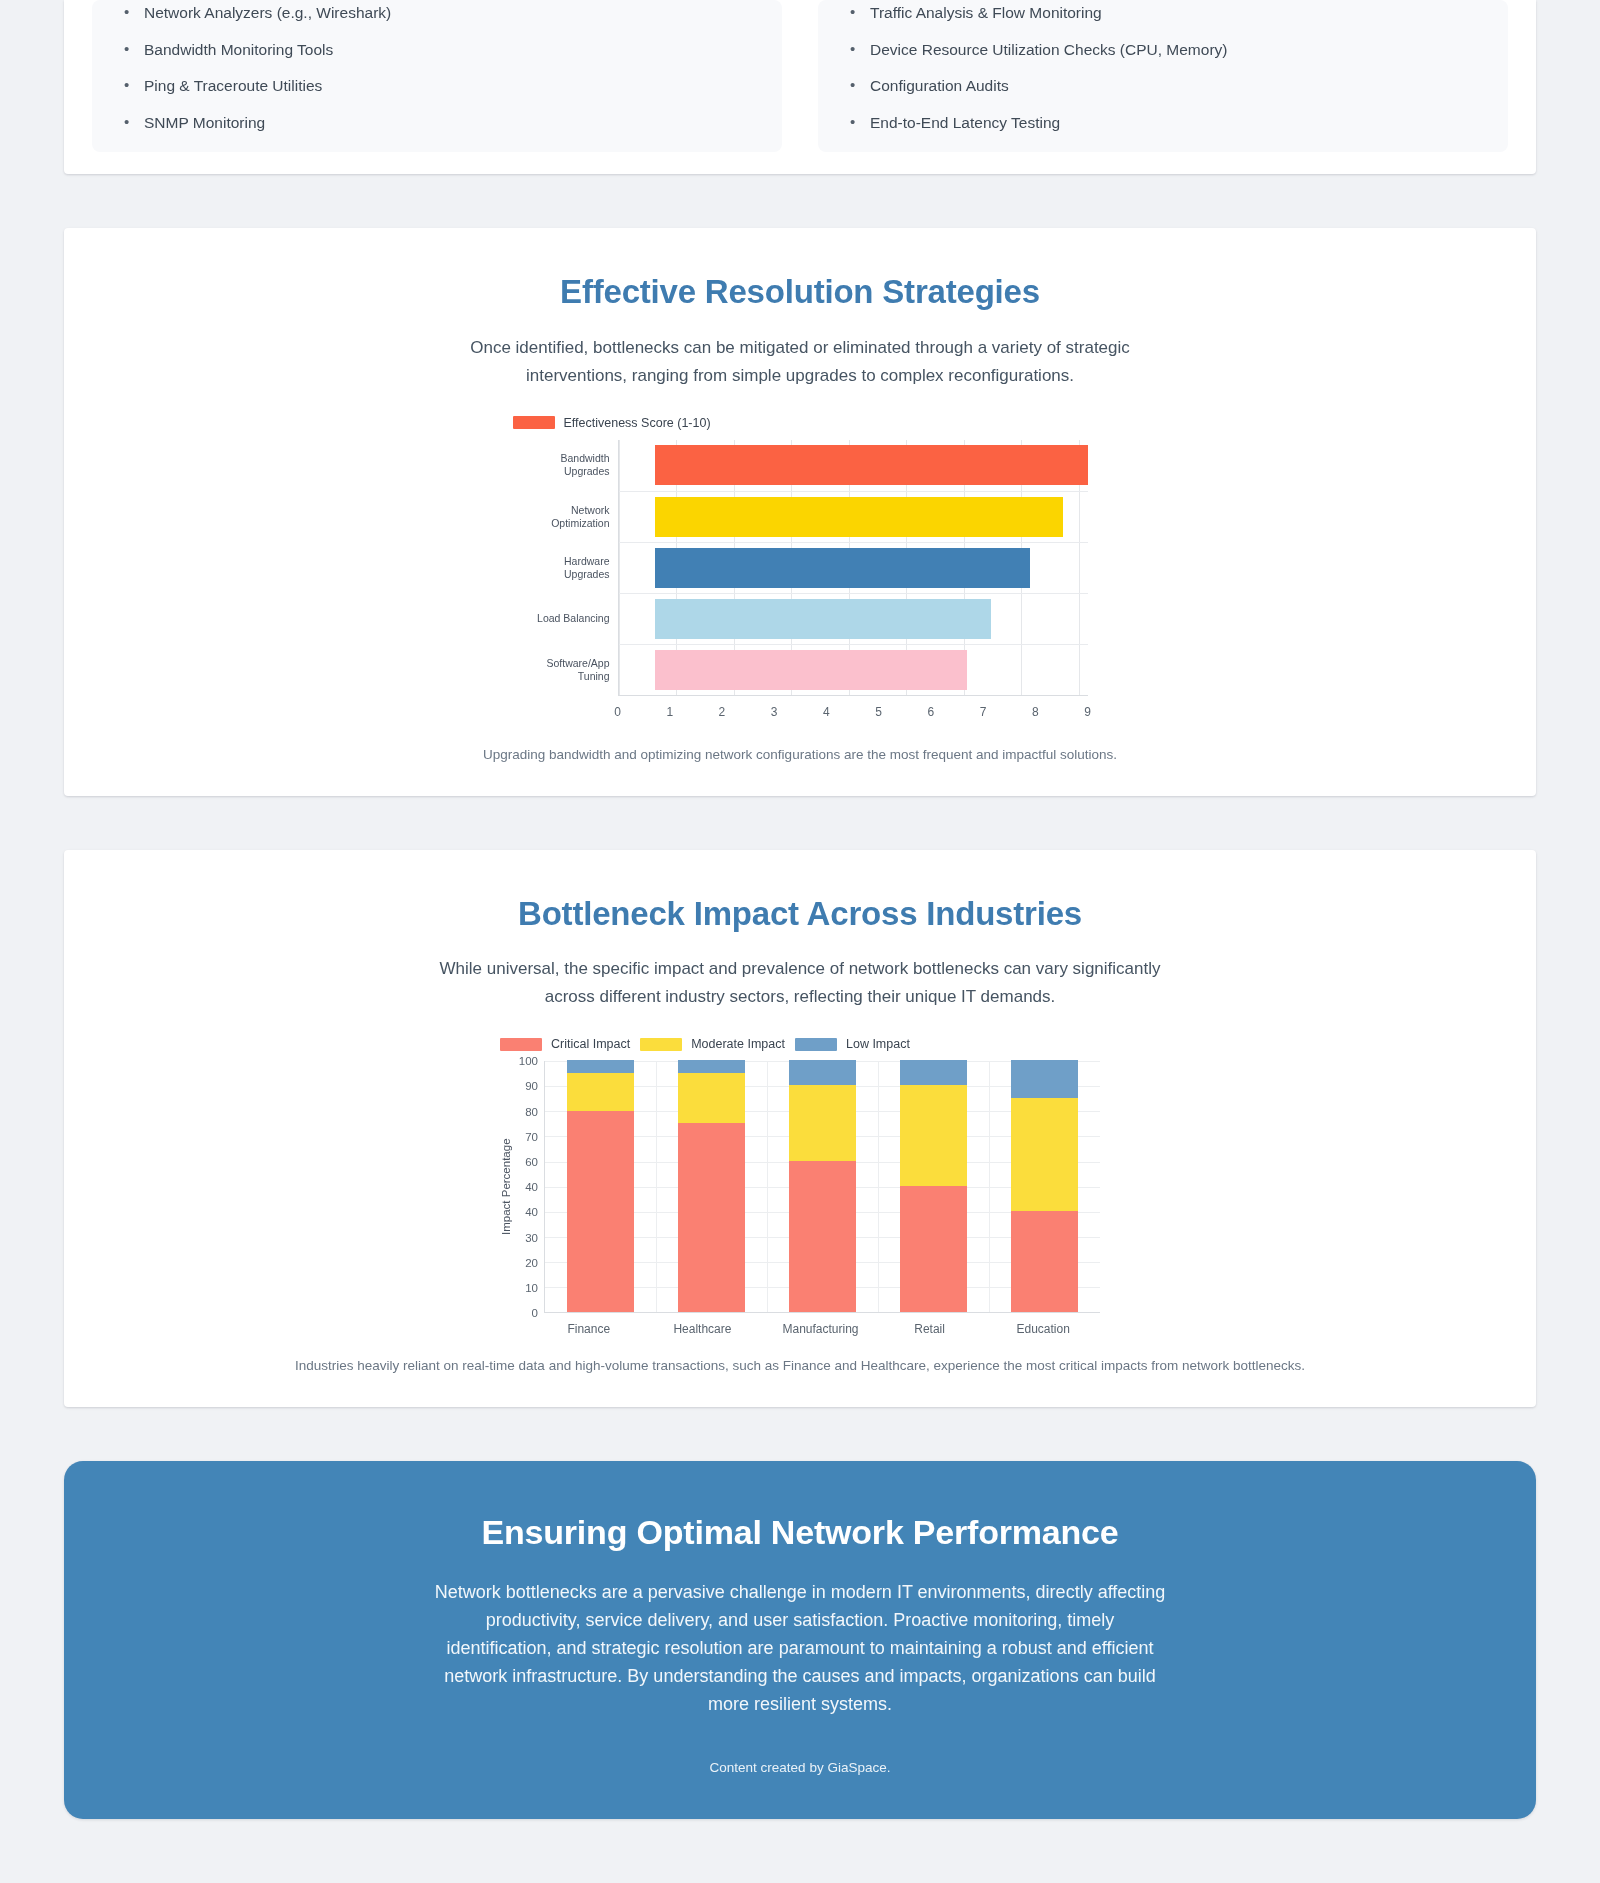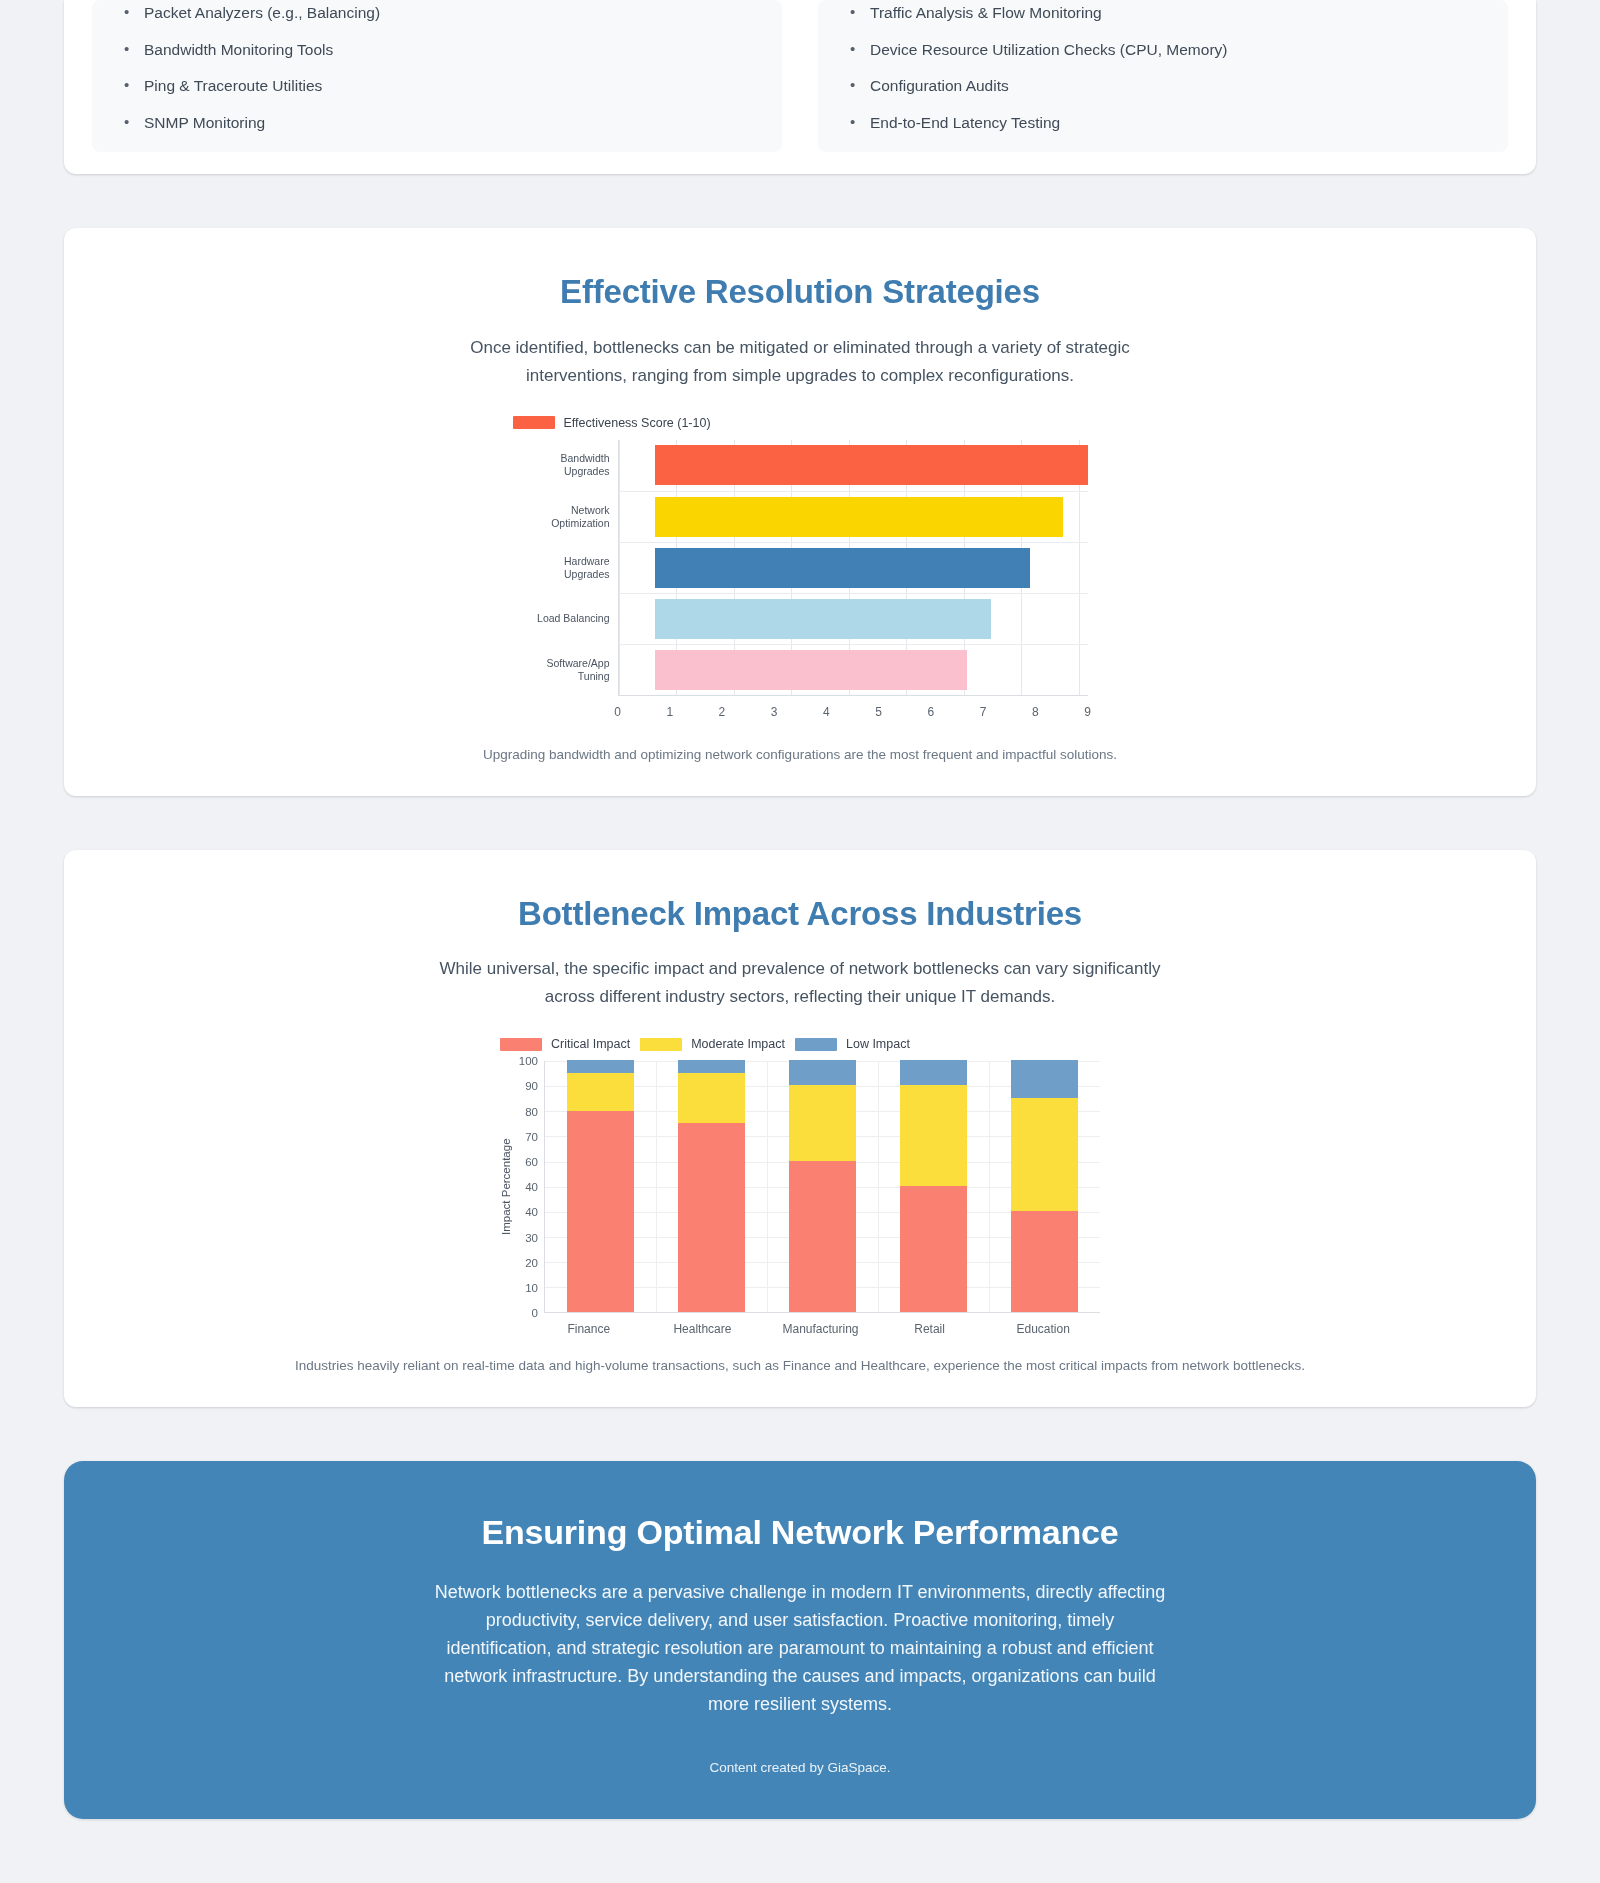--- a/index.html
+++ b/index.html
@@ -7,21 +7,21 @@
     width: 1600px;
     background: #f0f2f5;
     font-family: "Liberation Sans", sans-serif;
     -webkit-font-smoothing: antialiased;
   }
   .page { width: 1600px; position: relative; padding-bottom: 20px; }
 
   
   .card {
     background: #ffffff;
-    border-radius: 12px;
+    border-radius: 4px;
     margin: 0 64px;
     box-shadow: 0 1px 3px rgba(16,24,40,.10), 0 1px 2px rgba(16,24,40,.06);
   }
 
   
   .tools-card {
     border-top-left-radius: 0;
     border-top-right-radius: 0;
     padding: 0 28px 22px 28px;
     overflow: hidden;
@@ -233,21 +233,21 @@
 </style>
 </head>
 <body>
 
 <div class="page">
 
   <div class="card tools-card">
     <div class="tools-grid">
       <div class="tools-col">
         <ul>
-          <li>Packet Analyzers (e.g., Balancing)</li>
+          <li>Network Analyzers (e.g., Wireshark)</li>
           <li>Bandwidth Monitoring Tools</li>
           <li>Ping &amp; Traceroute Utilities</li>
           <li>SNMP Monitoring</li>
         </ul>
       </div>
       <div class="tools-col">
         <ul>
           <li>Traffic Analysis &amp; Flow Monitoring</li>
           <li>Device Resource Utilization Checks (CPU, Memory)</li>
           <li>Configuration Audits</li>

